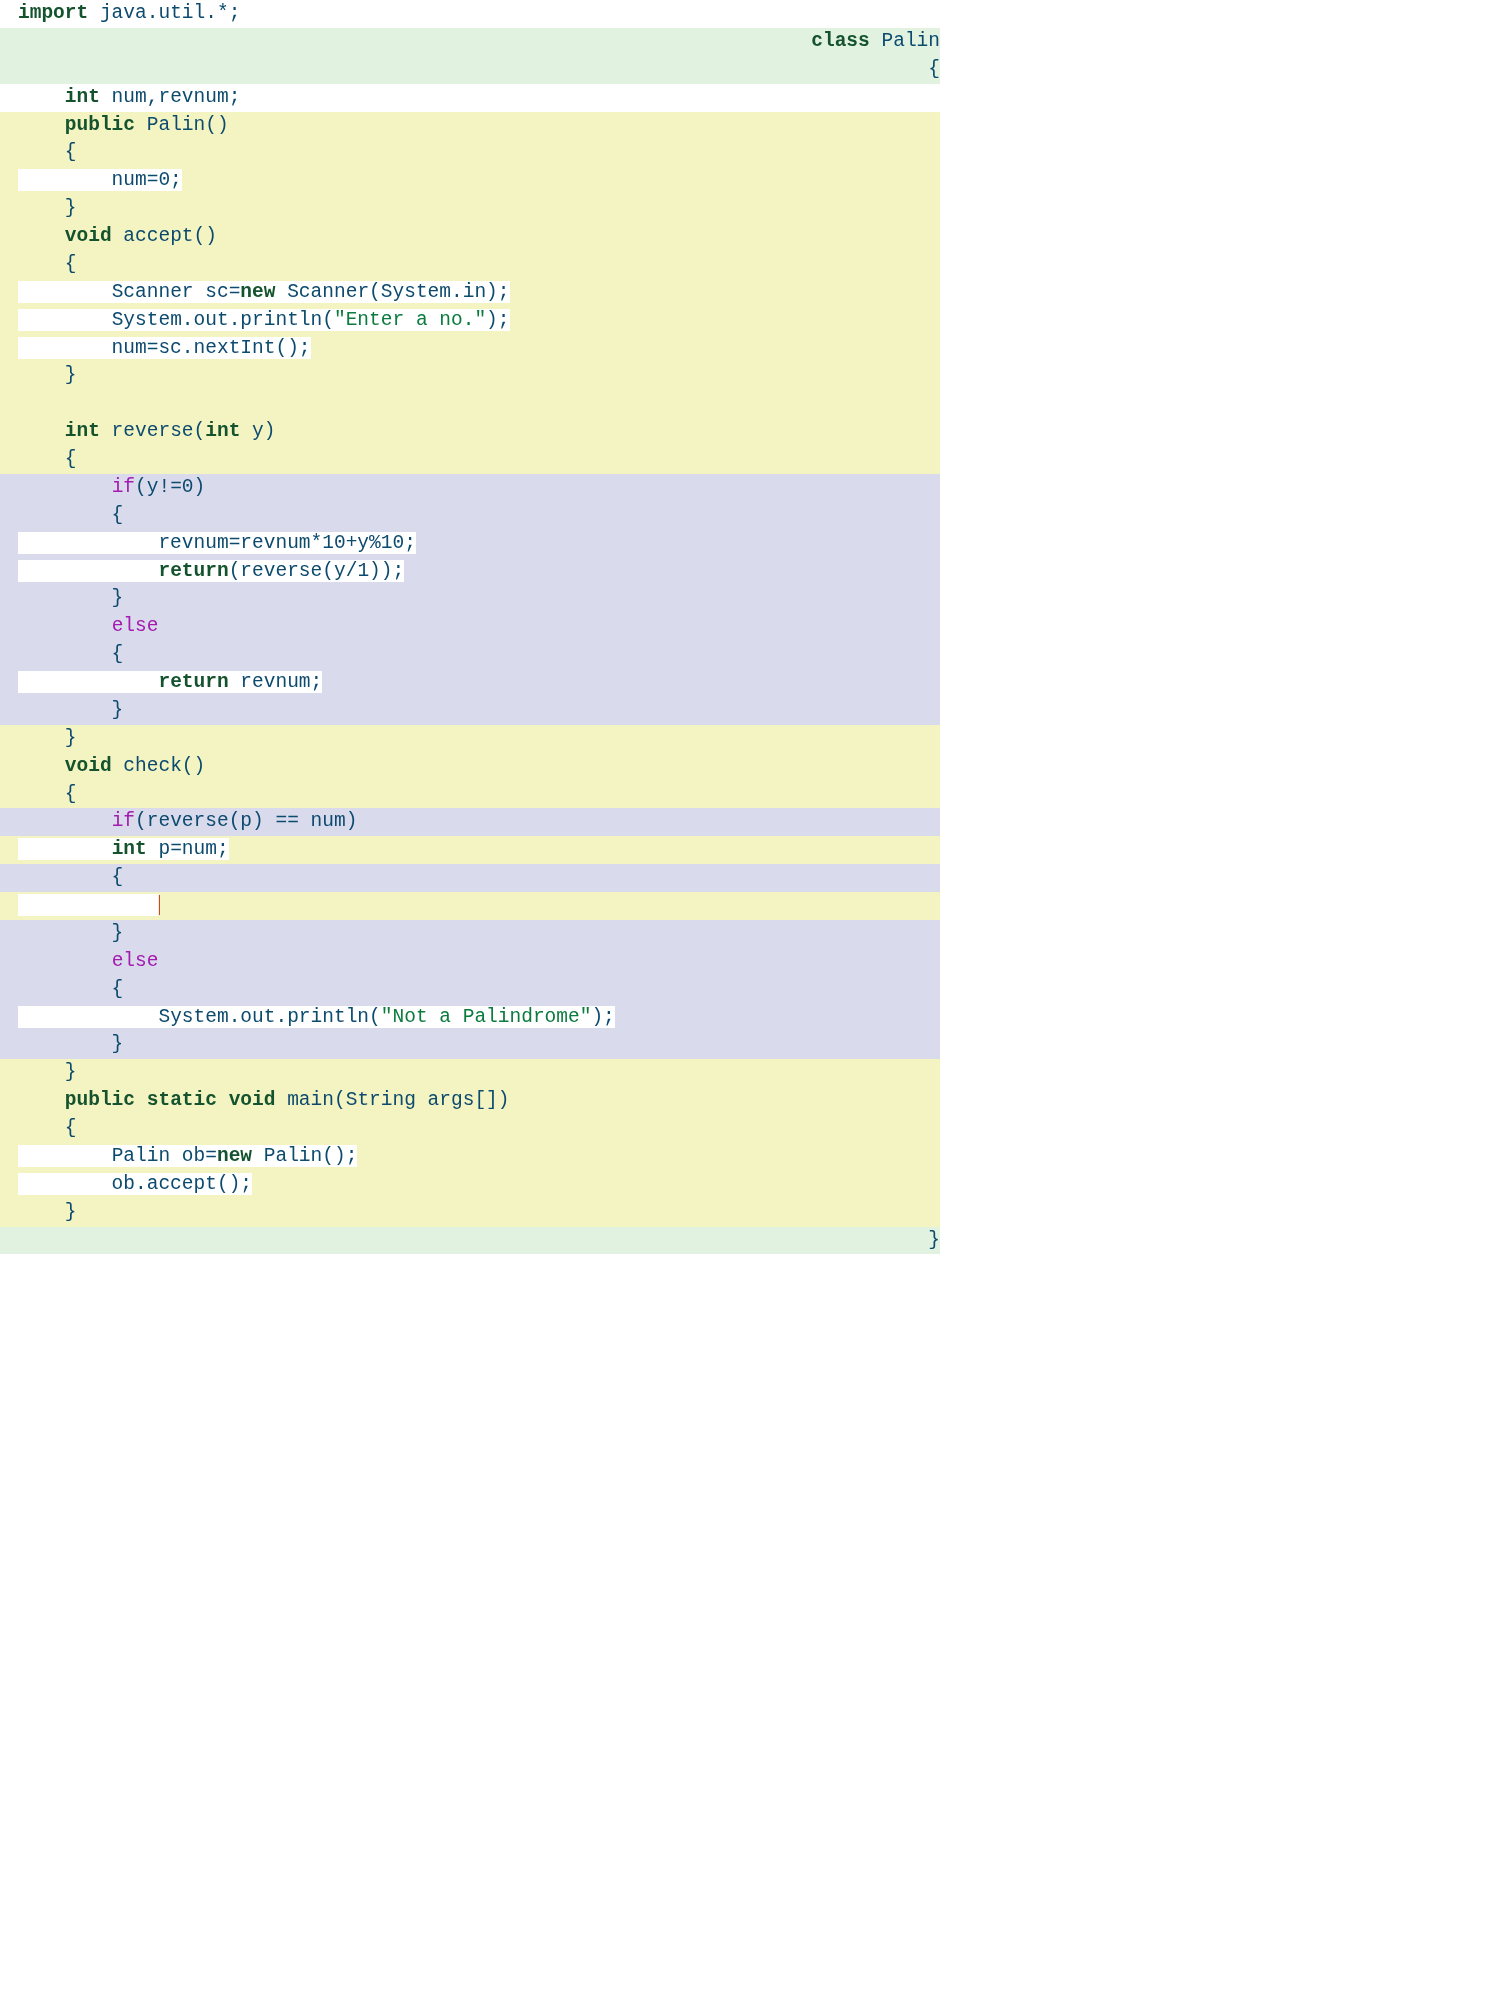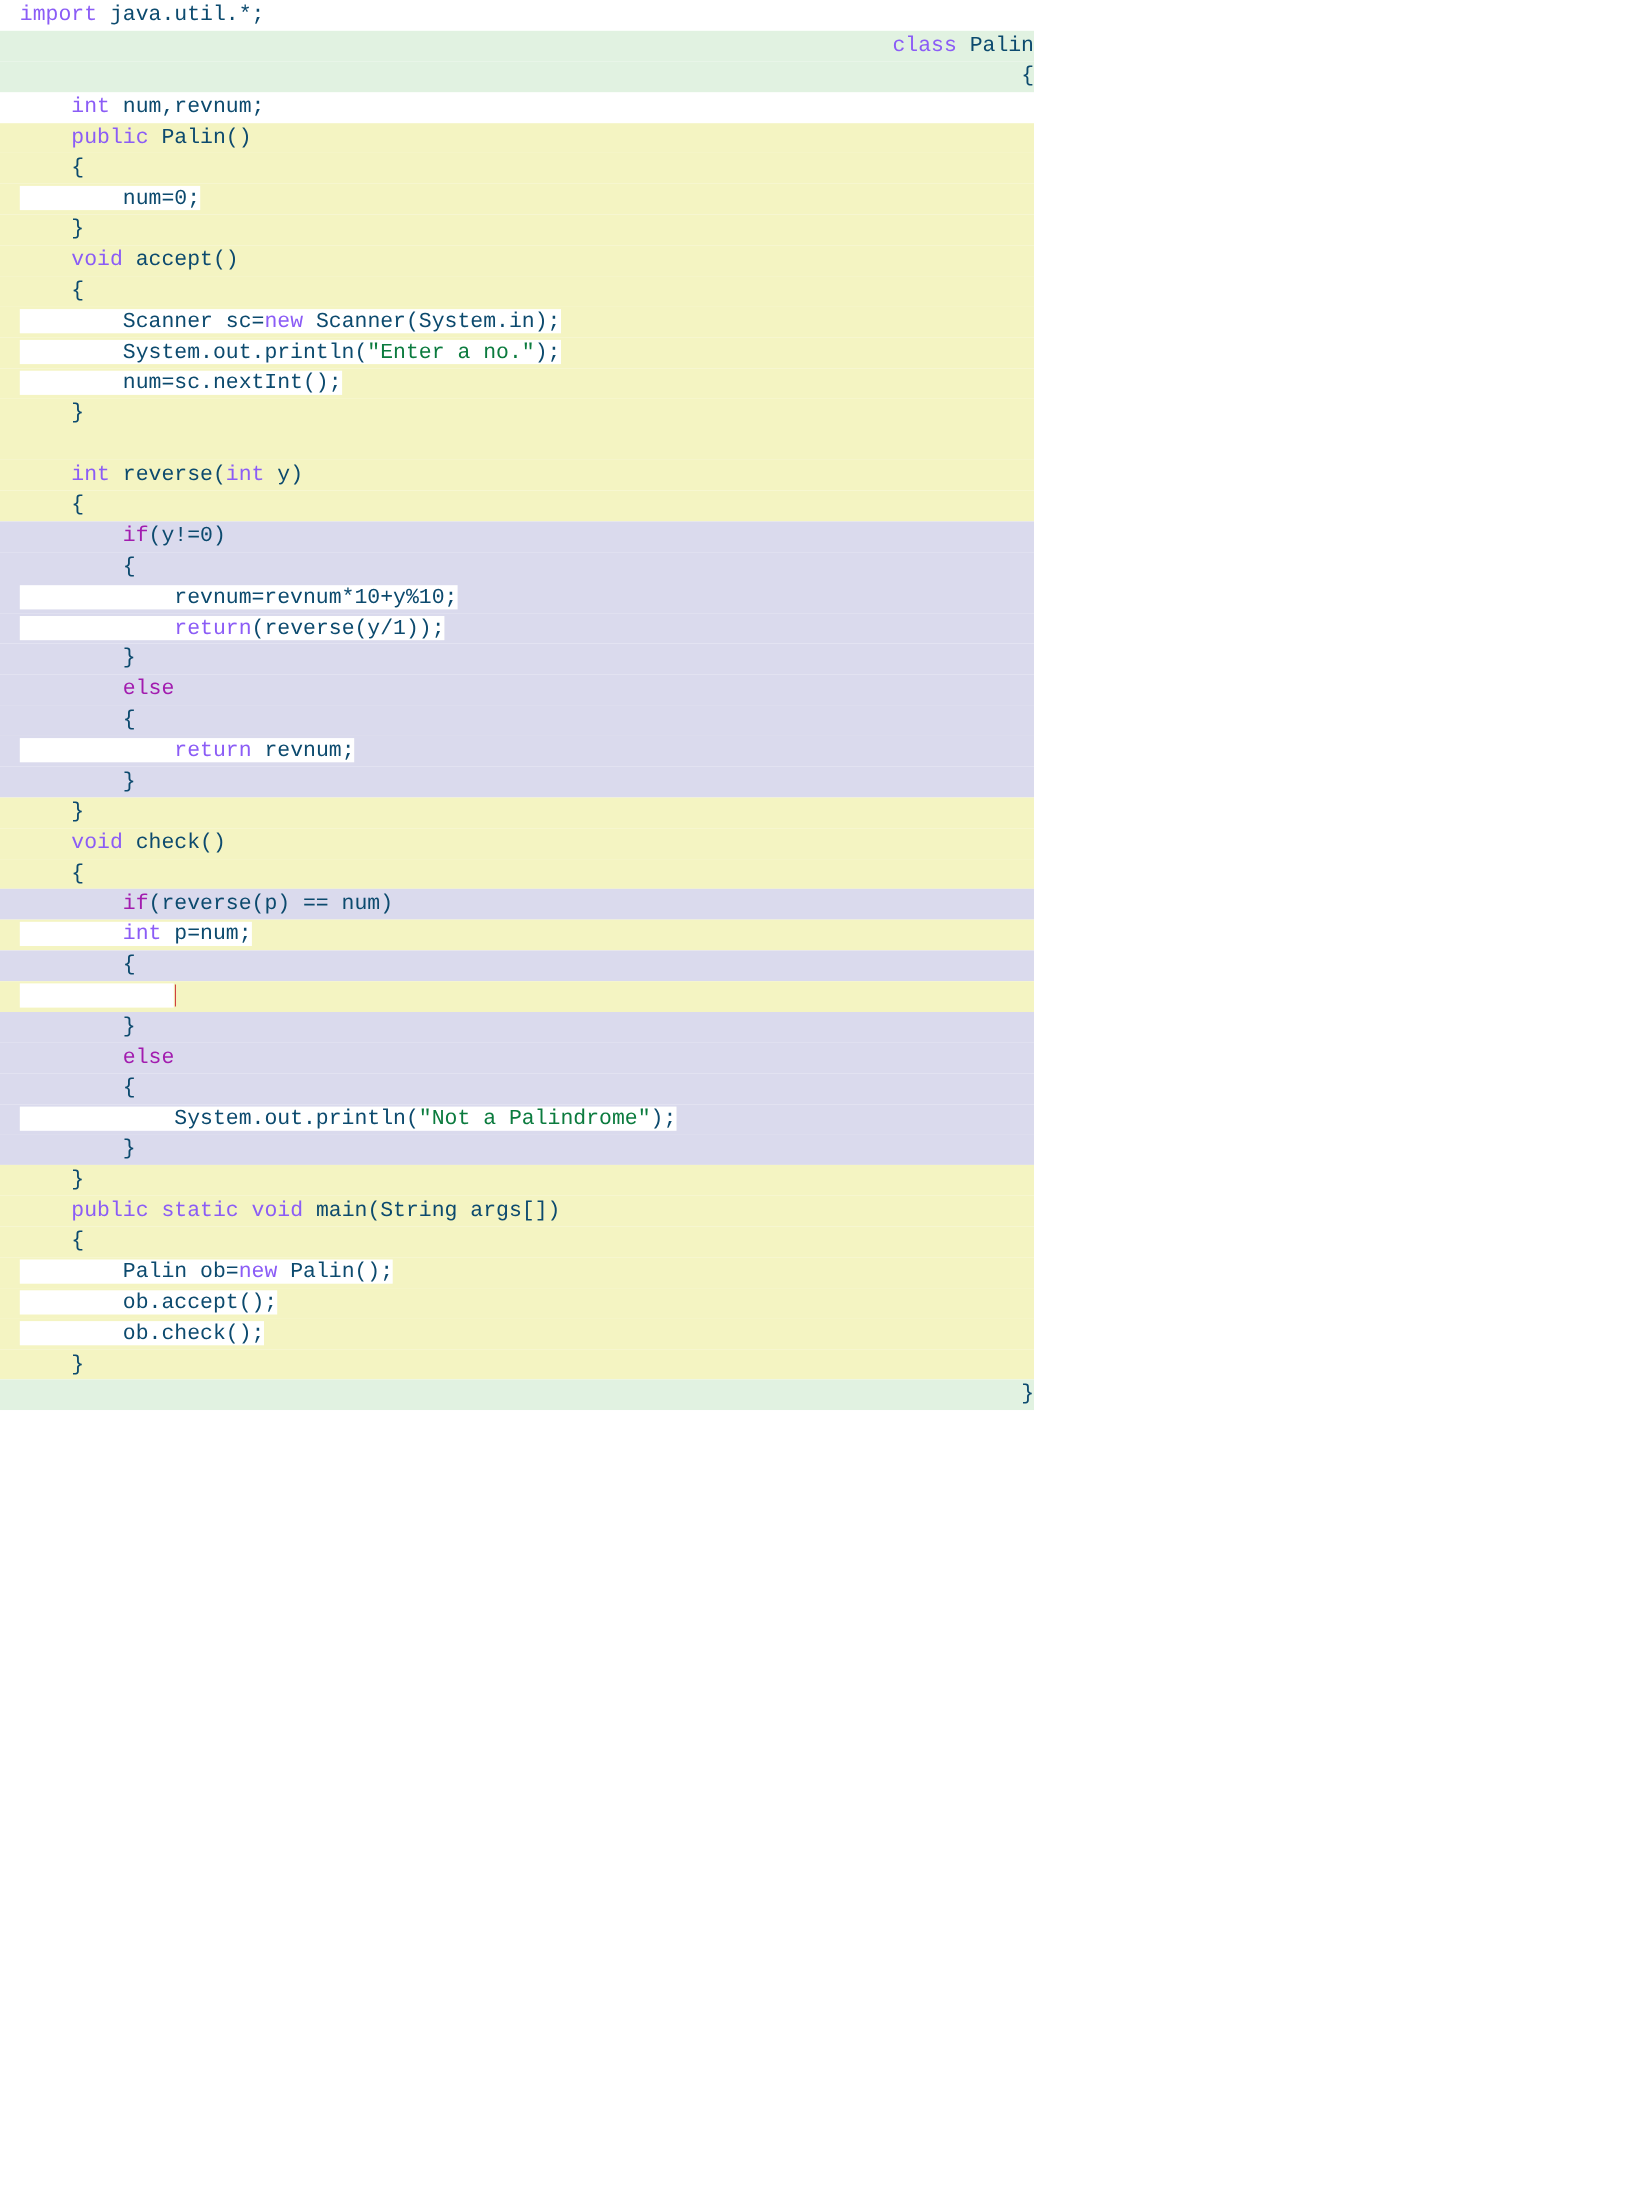--- a/index.html
+++ b/index.html
@@ -19,21 +19,21 @@
     white-space: pre;
     min-height: 27.8px;
     padding-left: 18px;
   }
   
   .bg-green  { background: #e1f2e1; text-align: right; }
   .bg-yellow { background: #f4f4c2; }
   .bg-purple { background: #dadaed; }
   .bg-white  { background: #ffffff; }
   
-  .kw-red      { color: #8b5cf6; }      
+  .kw-red      { color: #14532d; font-weight: bold; }      
   .kw-maroon   { color: #a21caf; }      
   .str-green   { color: #0b7b3e; }      
   .plain       { color: #0c4a6e; }
 
   
   .boxed {
     background: #ffffff;
     display: inline;
   }
 
@@ -87,17 +87,16 @@
 <div class="line bg-purple"><span class="plain">        }</span></div>
 <div class="line bg-purple"><span>        </span><span class="kw-maroon">else</span></div>
 <div class="line bg-purple"><span class="plain">        {</span></div>
 <div class="line bg-purple"><span class="boxed"><span>            </span><span class="plain">System.out.println(</span><span class="str-green">"Not a Palindrome"</span><span class="plain">);</span></span></div>
 <div class="line bg-purple"><span class="plain">        }</span></div>
 <div class="line bg-yellow"><span class="plain">    }</span></div>
 <div class="line bg-yellow"><span>    </span><span class="kw-red">public</span><span> </span><span class="kw-red">static</span><span> </span><span class="kw-red">void</span><span class="plain"> main(String args[])</span></div>
 <div class="line bg-yellow"><span class="plain">    {</span></div>
 <div class="line bg-yellow"><span class="boxed"><span>        </span><span class="plain">Palin ob=</span><span class="kw-red">new</span><span class="plain"> Palin();</span></span></div>
 <div class="line bg-yellow"><span class="boxed plain">        ob.accept();</span></div>
-<div class="line bg-yellow"><span class="boxed plain">        ob.check();</span></div>
 <div class="line bg-yellow"><span class="plain">    }</span></div>
 <div class="line bg-green"><span class="plain">}</span></div>
 
 </div>
 
 </body></html>

